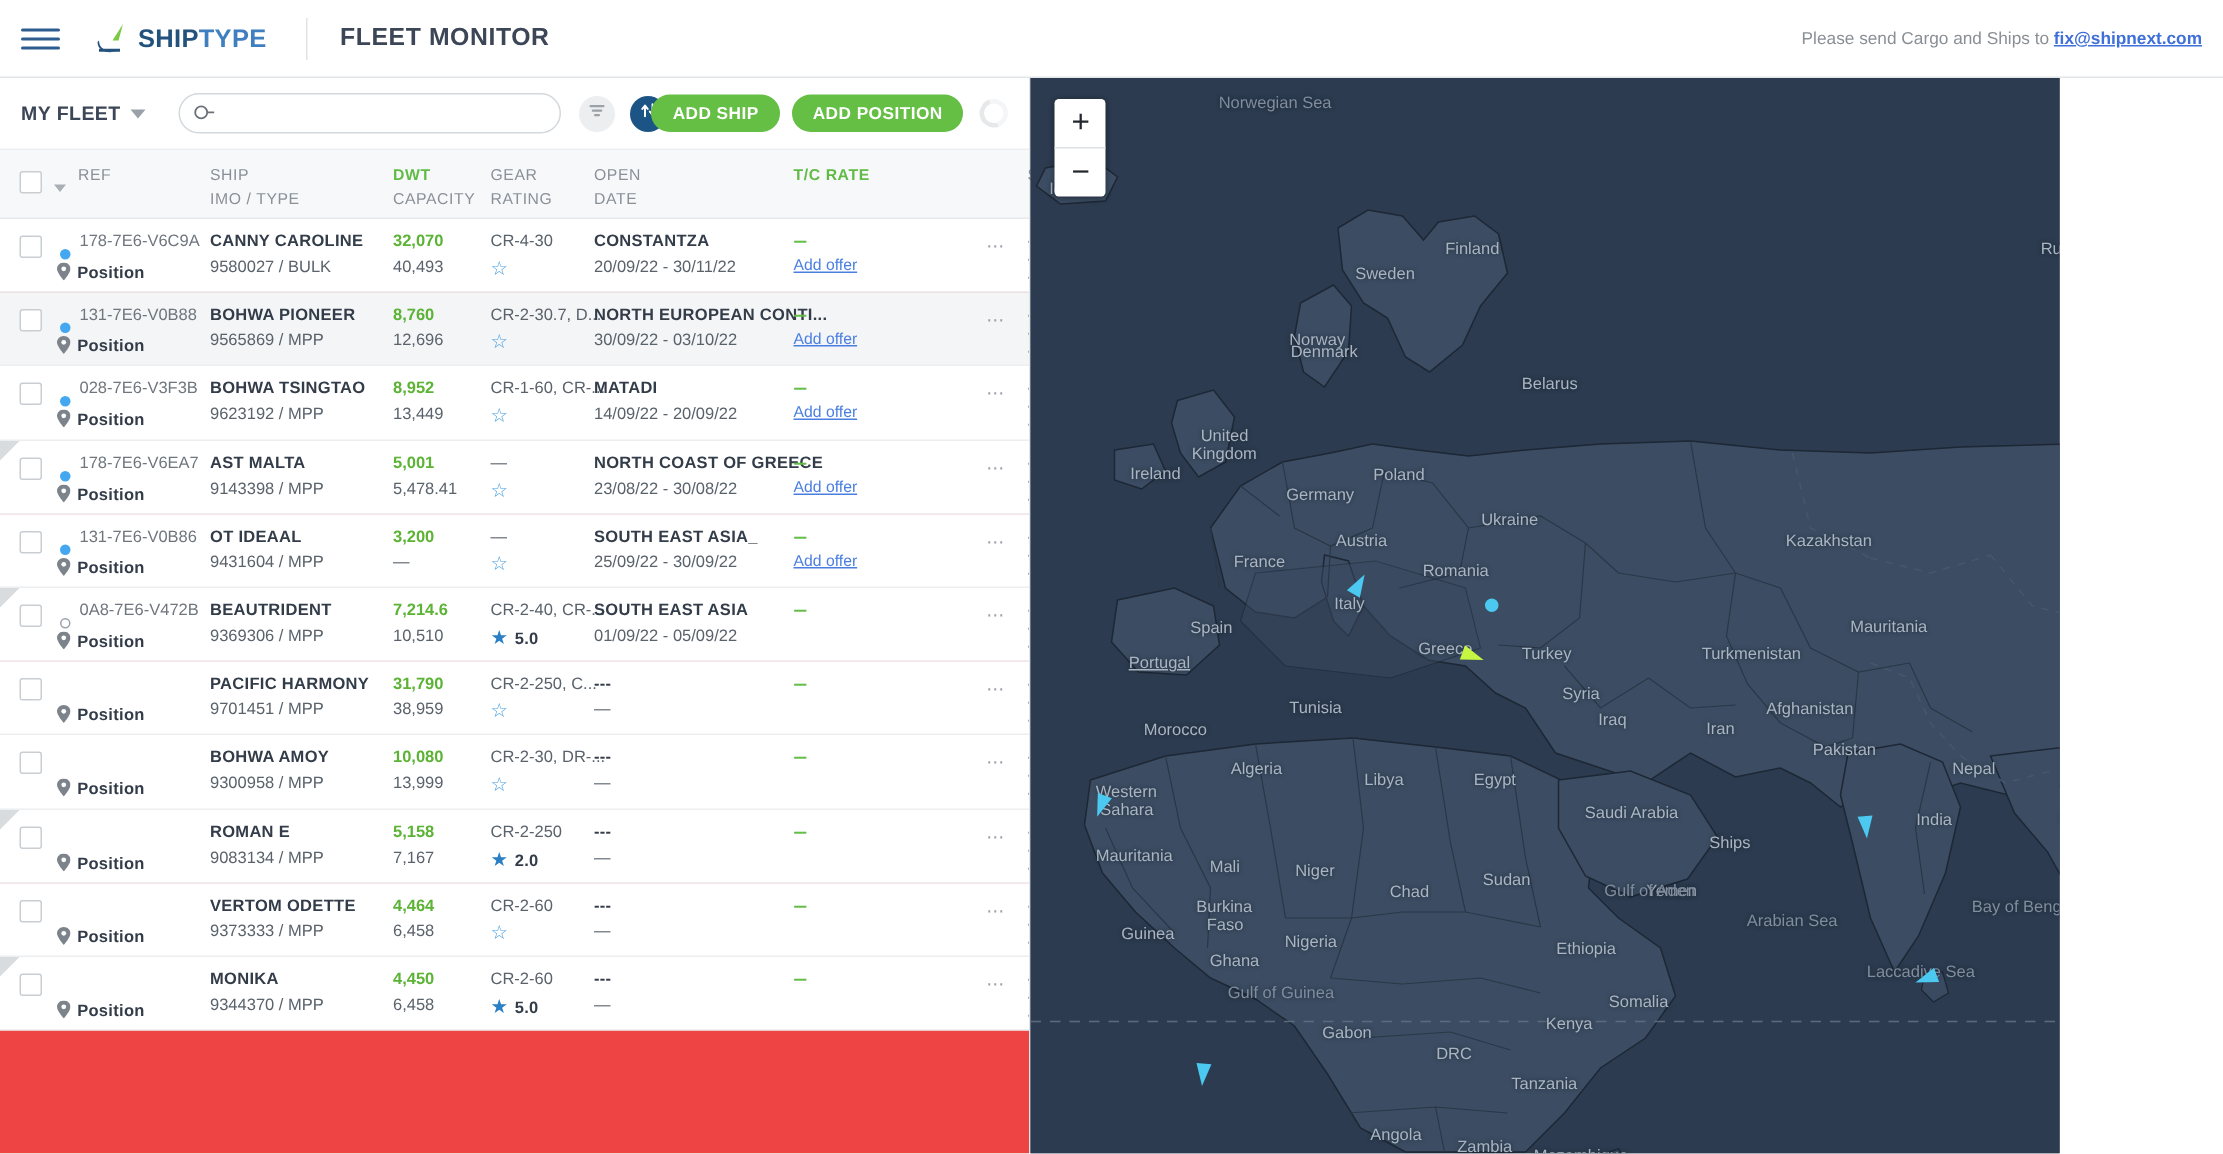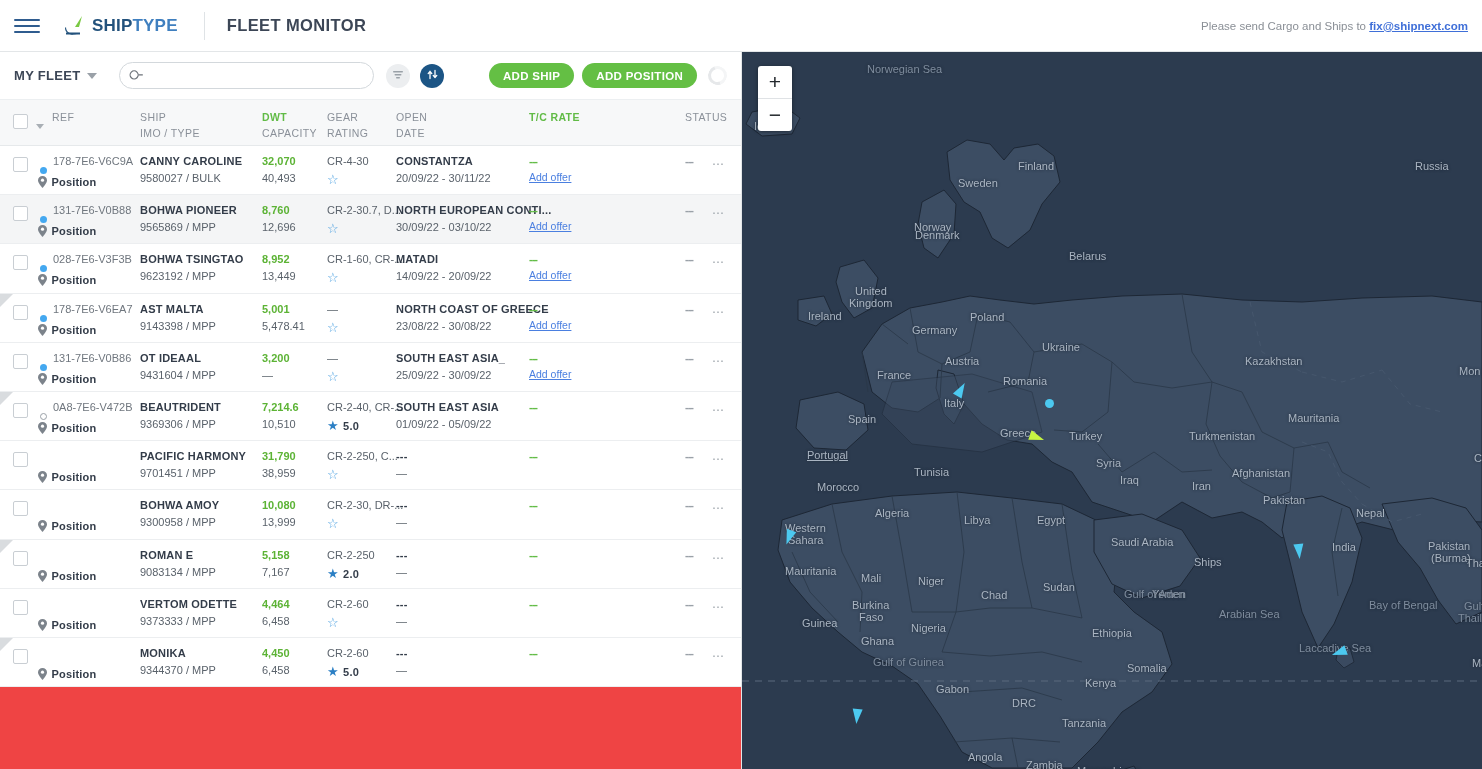--- a/index.html
+++ b/index.html
@@ -38,21 +38,21 @@
   .page-title {
     font-size: 16.5px; font-weight: bold; color: #3c4656; letter-spacing: .4px;
   }
   .topbar-right {
     position: absolute; right: 14px; top: 50%; transform: translateY(-50%);
     font-size: 11.5px; color: #8a8f96;
   }
   .topbar-right a { color: #3f6fd8; text-decoration: underline; font-weight: bold; }
 
   
-  .body-wrap { display: flex; height: 717px; width: 1482px; }
+  .body-wrap { display: flex; height: 717px; width: 1373px; }
   .left-pane { width: 742px; height: 717px; background:#fff; position: relative; border-right:1px solid #e3e6e8; }
   .map-pane  { width: 740px; height: 717px; position: relative; overflow: hidden; background:#2b3a4d; }
 
   
   .toolbar {
     height: 48px; display: flex; align-items: center;
     background: #fff; border-bottom: 1px solid #eceff1; padding: 0 10px;
     position: relative;
   }
   .fleet-select {
@@ -593,21 +593,21 @@
           <div class="mlabel" style="left: 503px; top: 303px;">Kazakhstan</div>
           <div class="mlabel" style="left: 135px; top: 317px;">France</div>
           <div class="mlabel" style="left: 261px; top: 323px;">Romania</div>
           <div class="mlabel" style="left: 202px; top: 345px;">Italy</div>
           <div class="mlabel" style="left: 717px; top: 313px;">Mon</div>
           <div class="mlabel" style="left: 106px; top: 361px;">Spain</div>
           <div class="mlabel" style="left: 546px; top: 360px;">Mauritania</div>
           <div class="mlabel" style="left: 258px; top: 375px;">Greece</div>
           <div class="mlabel" style="left: 327px; top: 378px;">Turkey</div>
           <div class="mlabel" style="left: 447px; top: 378px;">Turkmenistan</div>
-          <div class="mlabel" style="left: 65px; top: 397px; text-decoration: underline;">Portugal</div>
+          <div class="mlabel" style="left: 65px; top: 384px; text-decoration: underline;">Portugal</div>
           <div class="mlabel" style="left: 354px; top: 405px;">Syria</div>
           <div class="mlabel" style="left: 490px; top: 415px;">Afghanistan</div>
           <div class="mlabel" style="left: 732px; top: 400px;">C</div>
           <div class="mlabel" style="left: 378px; top: 422px;">Iraq</div>
           <div class="mlabel" style="left: 450px; top: 428px;">Iran</div>
           <div class="mlabel" style="left: 172px; top: 414px;">Tunisia</div>
           <div class="mlabel" style="left: 521px; top: 442px;">Pakistan</div>
           <div class="mlabel" style="left: 75px; top: 429px;">Morocco</div>
           <div class="mlabel" style="left: 614px; top: 455px;">Nepal</div>
           <div class="mlabel" style="left: 133px; top: 455px;">Algeria</div>

